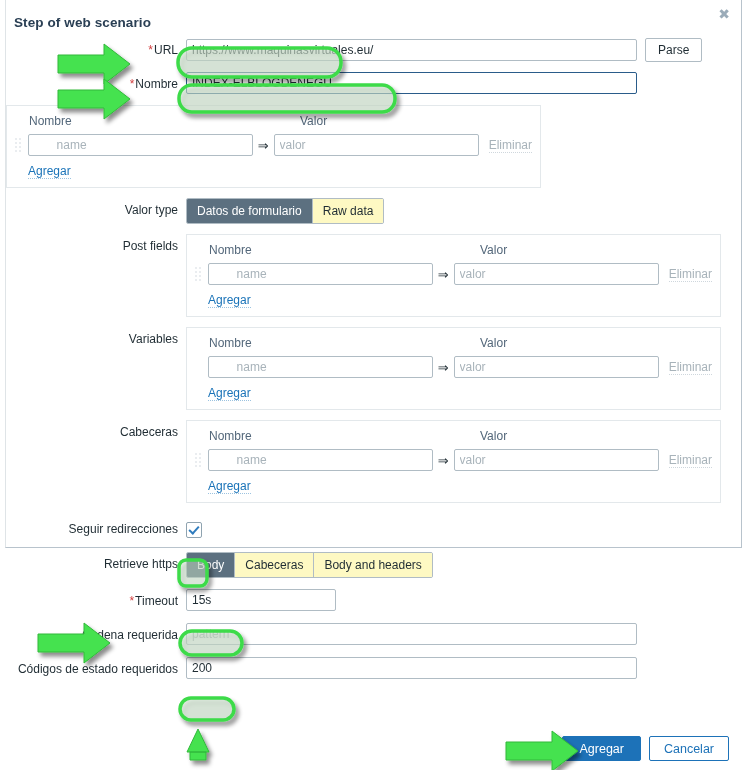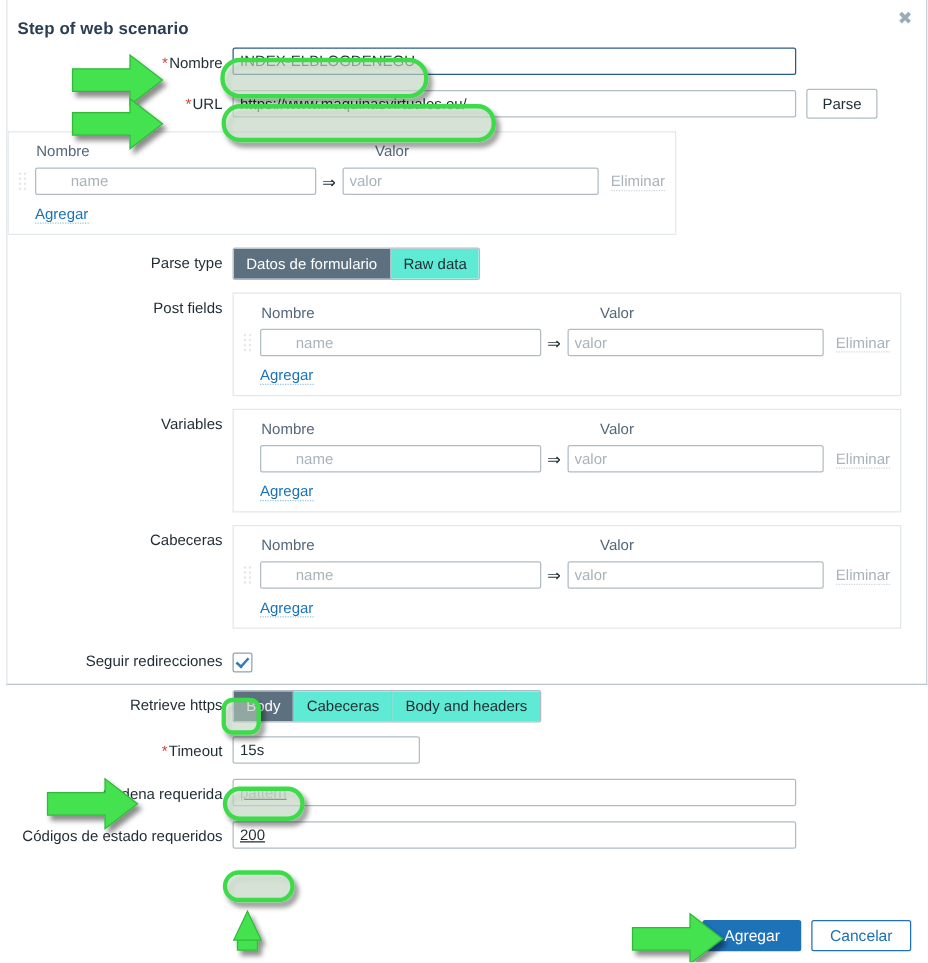--- a/index.html
+++ b/index.html
@@ -99,21 +99,21 @@
     padding: 0 5px;
     box-sizing: border-box;
     border: 1px solid #b0bcc4;
     border-radius: 2px;
     background: #fff;
     outline: none;
   }
   input.txt::placeholder { color: #a8b3ba; }
   input.focusborder { border: 1px solid #2a5c8a; }
   .w-main  { width: 451px; }
-  .w-full  { width: 451px; text-decoration: underline; }
+  .w-full  { width: 451px; }
   .w-small { width: 150px; }
 
   
   .btn-grey {
     font-family: "Liberation Sans", sans-serif;
     font-size: 12px;
     color: #1f2c33;
     height: 24px;
     padding: 0 12px;
     background: #ffffff;
@@ -192,21 +192,21 @@
     overflow: hidden;
     height: 24px;
   }
   .seg span {
     display: inline-flex;
     align-items: center;
     justify-content: center;
     padding: 0 10px;
     font-size: 12px;
     color: #1f2c33;
-    background: #5eead4;
+    background: #fef9c3;
     border-right: 1px solid #b0bcc4;
     cursor: pointer;
     user-select: none;
   }
   .seg span:last-child { border-right: none; }
   .seg span.on {
     background: #5c7080;
     color: #ffffff;
   }
 
@@ -279,35 +279,35 @@
 
 <div id="dialog">
 
   <div id="dialog-head">
     <div id="dialog-title">Step of web scenario</div>
     <div id="close-btn">✖</div>
   </div>
 
   <div class="form">
 
-    <div class="row" style="margin-bottom:9px;">
-      <div class="lbl"><span class="req">*</span><span>Nombre</span></div>
-      <div class="ctl">
-        <input class="txt w-main focusborder" type="text" value="INDEX-ELBLOGDENEGU" style="">
-      </div>
-    </div>
-
     <div class="row" style="margin-bottom:10px;">
       <div class="lbl"><span class="req">*</span><span>URL</span></div>
       <div class="ctl" style="display:flex; gap:8px; align-items:center;">
         <input class="txt w-main" type="text" value="https://www.maquinasvirtuales.eu/" style="">
         <button class="btn-grey">Parse</button>
       </div>
     </div>
 
+    <div class="row" style="margin-bottom:9px;">
+      <div class="lbl"><span class="req">*</span><span>Nombre</span></div>
+      <div class="ctl">
+        <input class="txt w-main focusborder" type="text" value="INDEX-ELBLOGDENEGU" style="">
+      </div>
+    </div>
+
     <div class="row" style="margin-bottom:10px;">
       <div class="ctl">
         <div class="pairbox">
           <div class="pair-head">
             <div class="ph-name">Nombre</div>
             <div class="ph-val">Valor</div>
           </div>
           <div class="pair-row">
             <span class="drag">
                 <i></i>
@@ -323,21 +323,21 @@
             <span class="arrow-eq">⇒</span>
             <input class="txt pval" type="text" placeholder="valor" style="">
             <span class="link-del">Eliminar</span>
           </div>
           <span class="link-add">Agregar</span>
         </div>
       </div>
     </div>
 
     <div class="row" style="margin-bottom:10px;">
-      <div class="lbl">Parse type</div>
+      <div class="lbl">Valor type</div>
       <div class="ctl">
         <div class="seg">
           <span class="on">Datos de formulario</span>
           <span>Raw data</span>
         </div>
       </div>
     </div>
 
     <div class="row" style="margin-bottom:10px;">
       <div class="lbl">Post fields</div>

